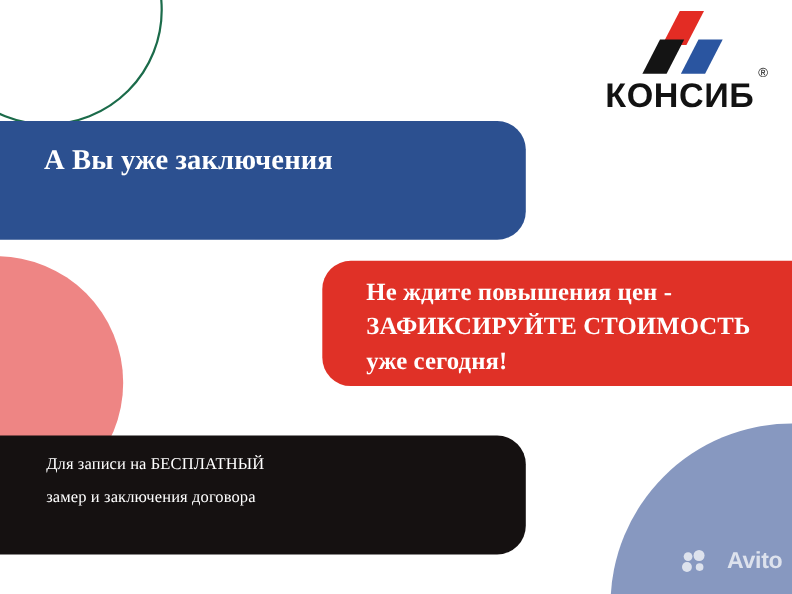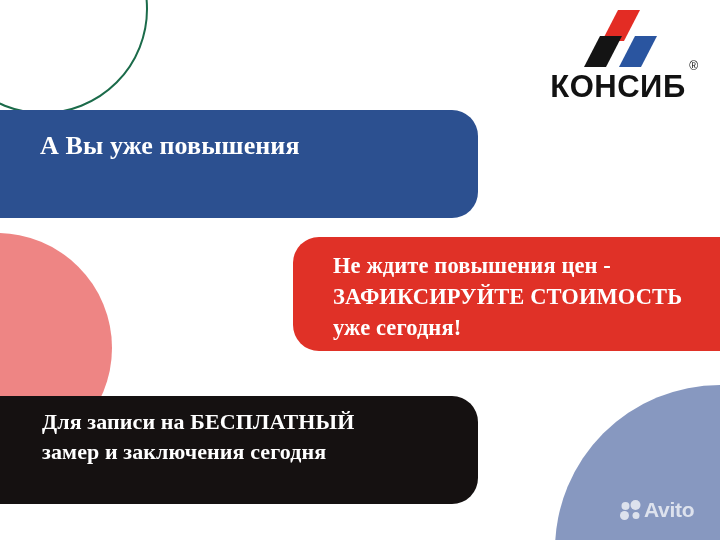--- a/index.html
+++ b/index.html
@@ -129,34 +129,34 @@
     left: -40px;
     top: 396px;
     width: 518px;
     height: 108px;
     background: #151111;
     border-radius: 26px;
     padding: 11px 0 0 82px;
     color: #ffffff;
   }
   .block-black .msg-line {
-    font-size: 22px;
-    font-weight: bold;
+    font-size: 15px;
+    font-weight: normal;
     line-height: 30px;
     letter-spacing: 0.1px;
   }
 
   
   .avito-watermark {
     position: absolute;
     left: 620px;
     top: 499px;
     display: flex;
     align-items: center;
-    gap: 0;
+    gap: 17px;
     opacity: 0.72;
   }
   .avito-dots { display: block; }
   .avito-text {
     font-family: "Liberation Sans", sans-serif;
     font-size: 21px;
     font-weight: bold;
     color: #ffffff;
     line-height: 1;
     letter-spacing: -0.3px;
@@ -179,32 +179,32 @@
         <polygon points="69,28 91,28 75,59 53,59" fill="#2a55a0"></polygon>
       </svg>
     </div>
     <div class="logo-wordmark">
       <span>КОНСИБ</span>
       <span class="logo-reg">®</span>
     </div>
   </div>
 
   <div class="msg-block block-blue">
-    <span class="msg-line">А Вы уже повышения</span>
+    <span class="msg-line">А Вы уже заключения</span>
   </div>
 
   <div class="msg-block block-red">
     <span class="msg-line"> Не ждите повышения цен -</span>
     <span class="msg-line">ЗАФИКСИРУЙТЕ СТОИМОСТЬ</span>
     <span class="msg-line">уже сегодня!</span>
   </div>
 
   <div class="msg-block block-black">
     <span class="msg-line">Для записи на БЕСПЛАТНЫЙ</span>
-    <span class="msg-line">замер и заключения сегодня</span>
+    <span class="msg-line">замер и заключения договора</span>
   </div>
 
   <div class="avito-watermark">
     <svg class="avito-dots" width="24" height="20" viewBox="0 0 24 20" xmlns="http://www.w3.org/2000/svg">
       <circle cx="5.5" cy="6" r="4" fill="#ffffff"></circle>
       <circle cx="15.5" cy="5" r="5" fill="#ffffff"></circle>
       <circle cx="4.5" cy="15.5" r="4.5" fill="#ffffff"></circle>
       <circle cx="16" cy="15.5" r="3.5" fill="#ffffff"></circle>
     </svg>
     <span class="avito-text">Avito</span>

